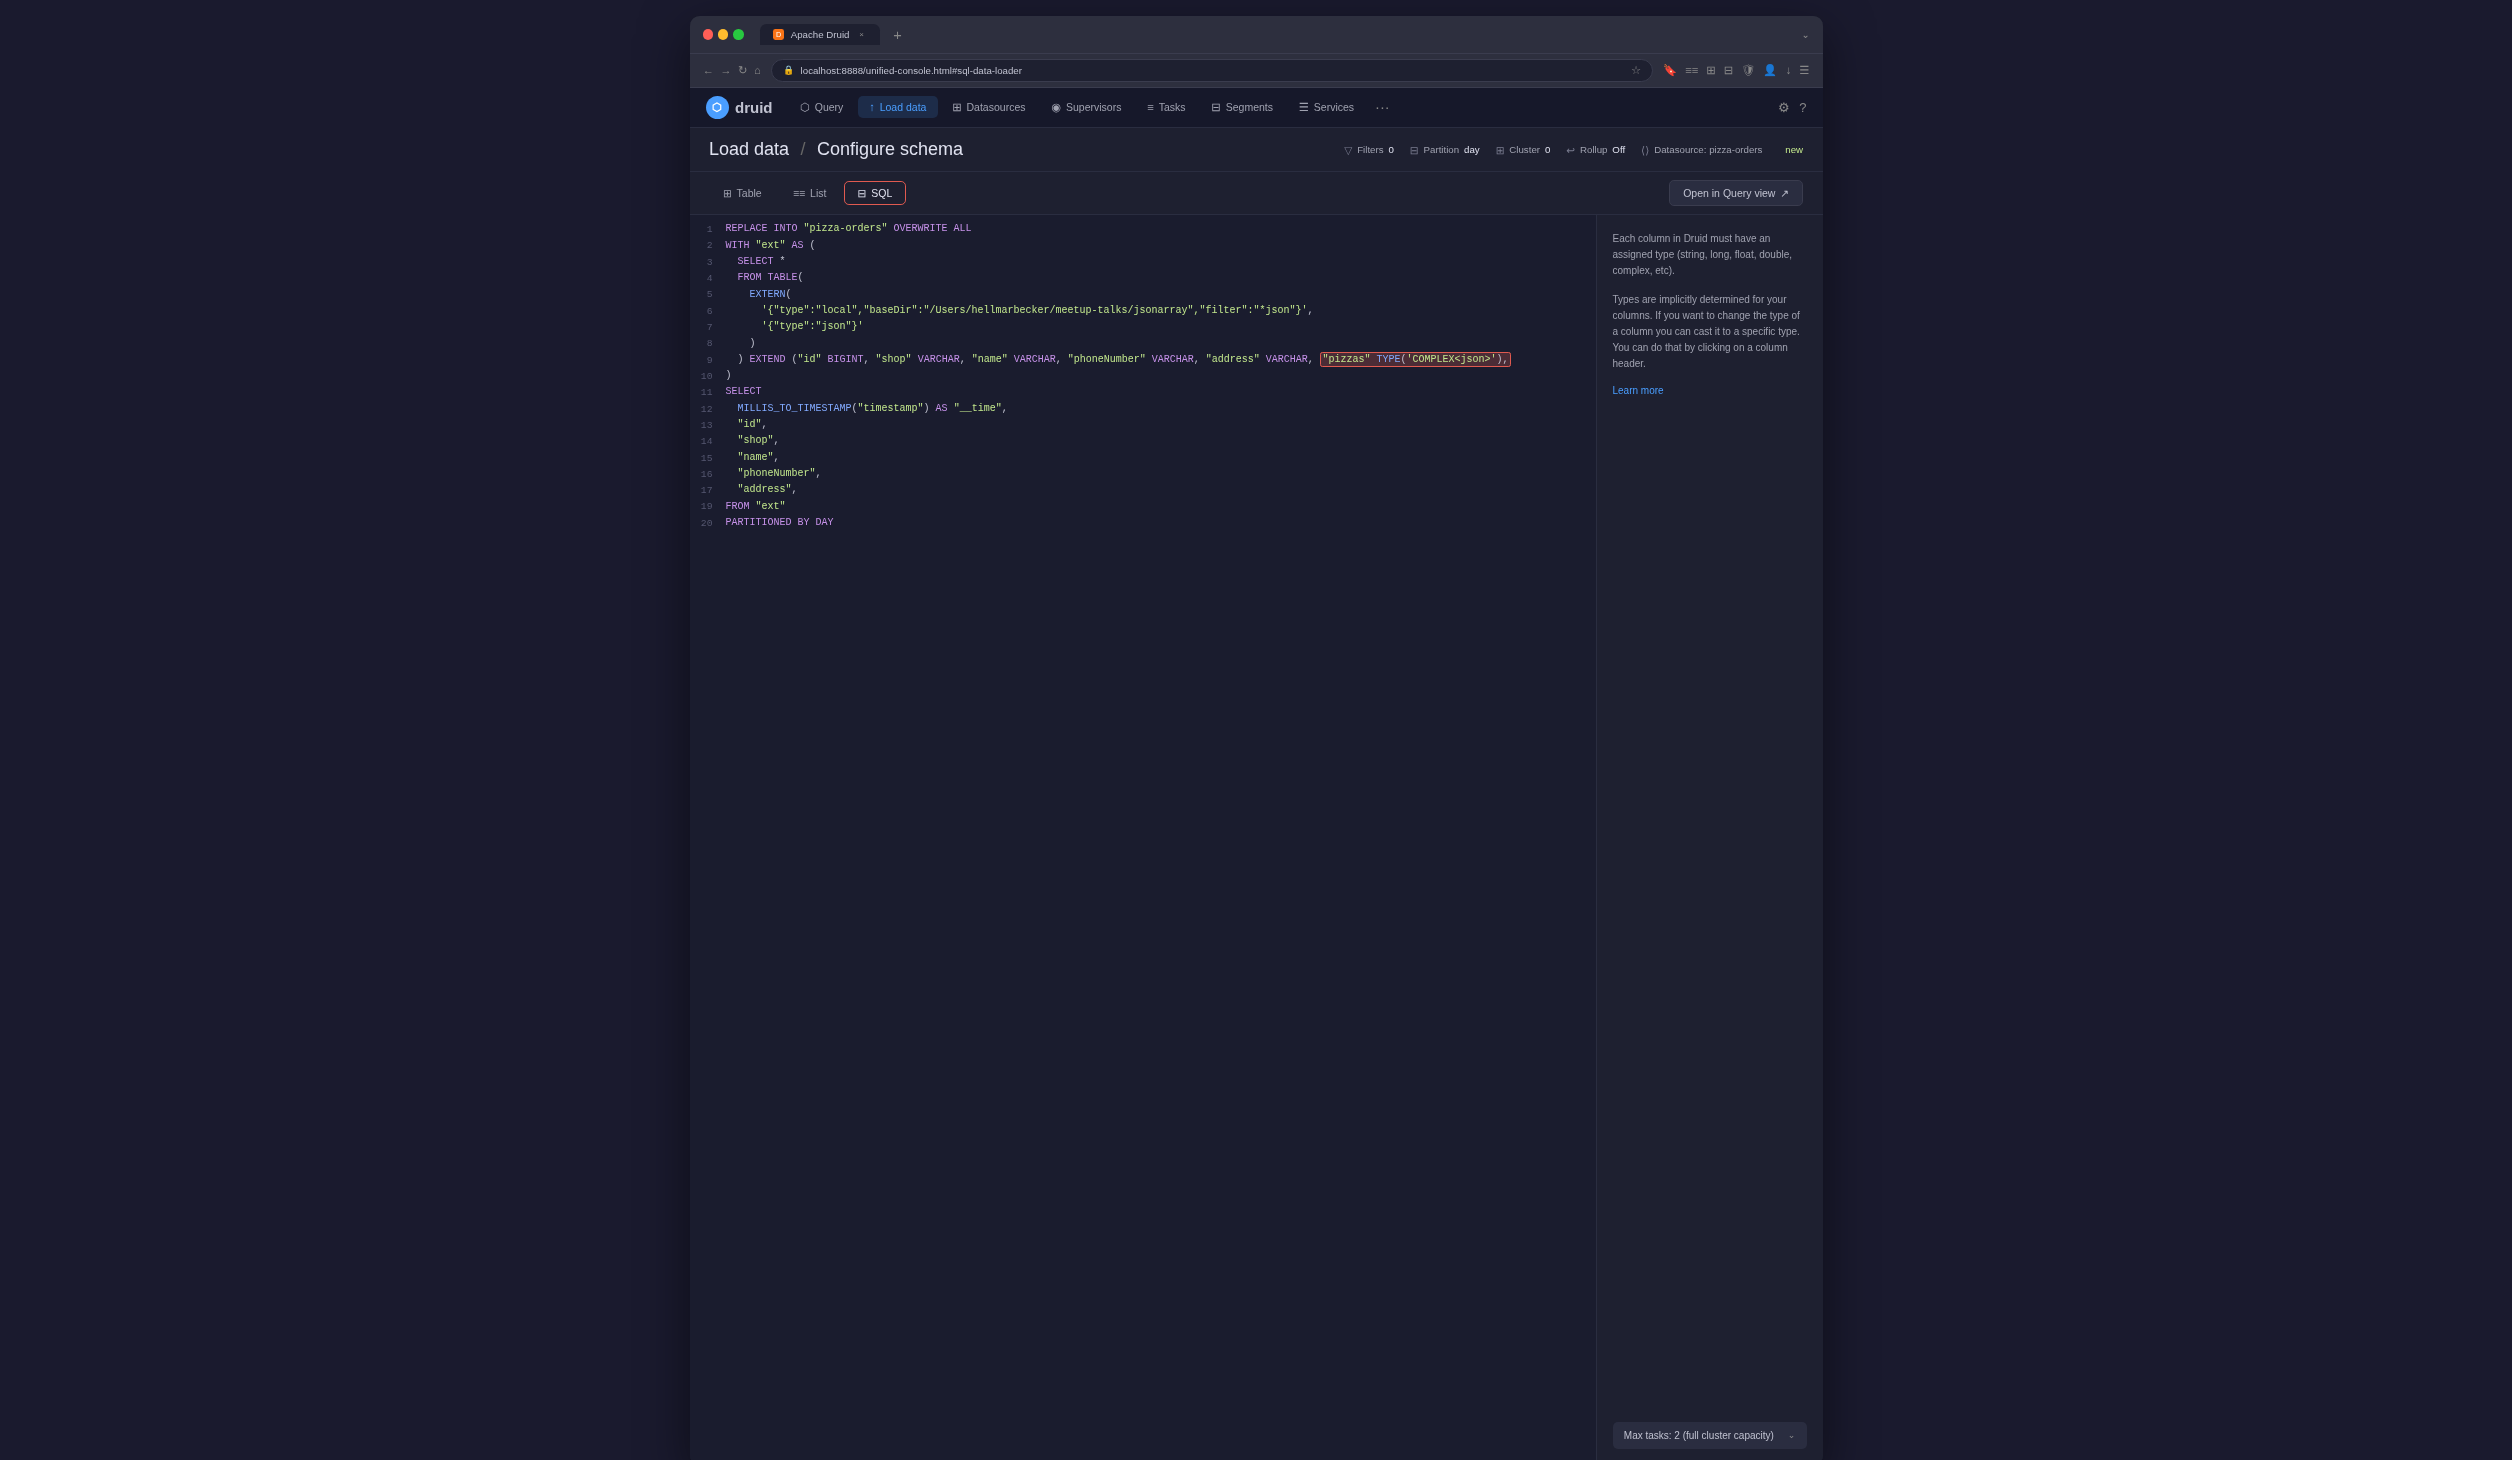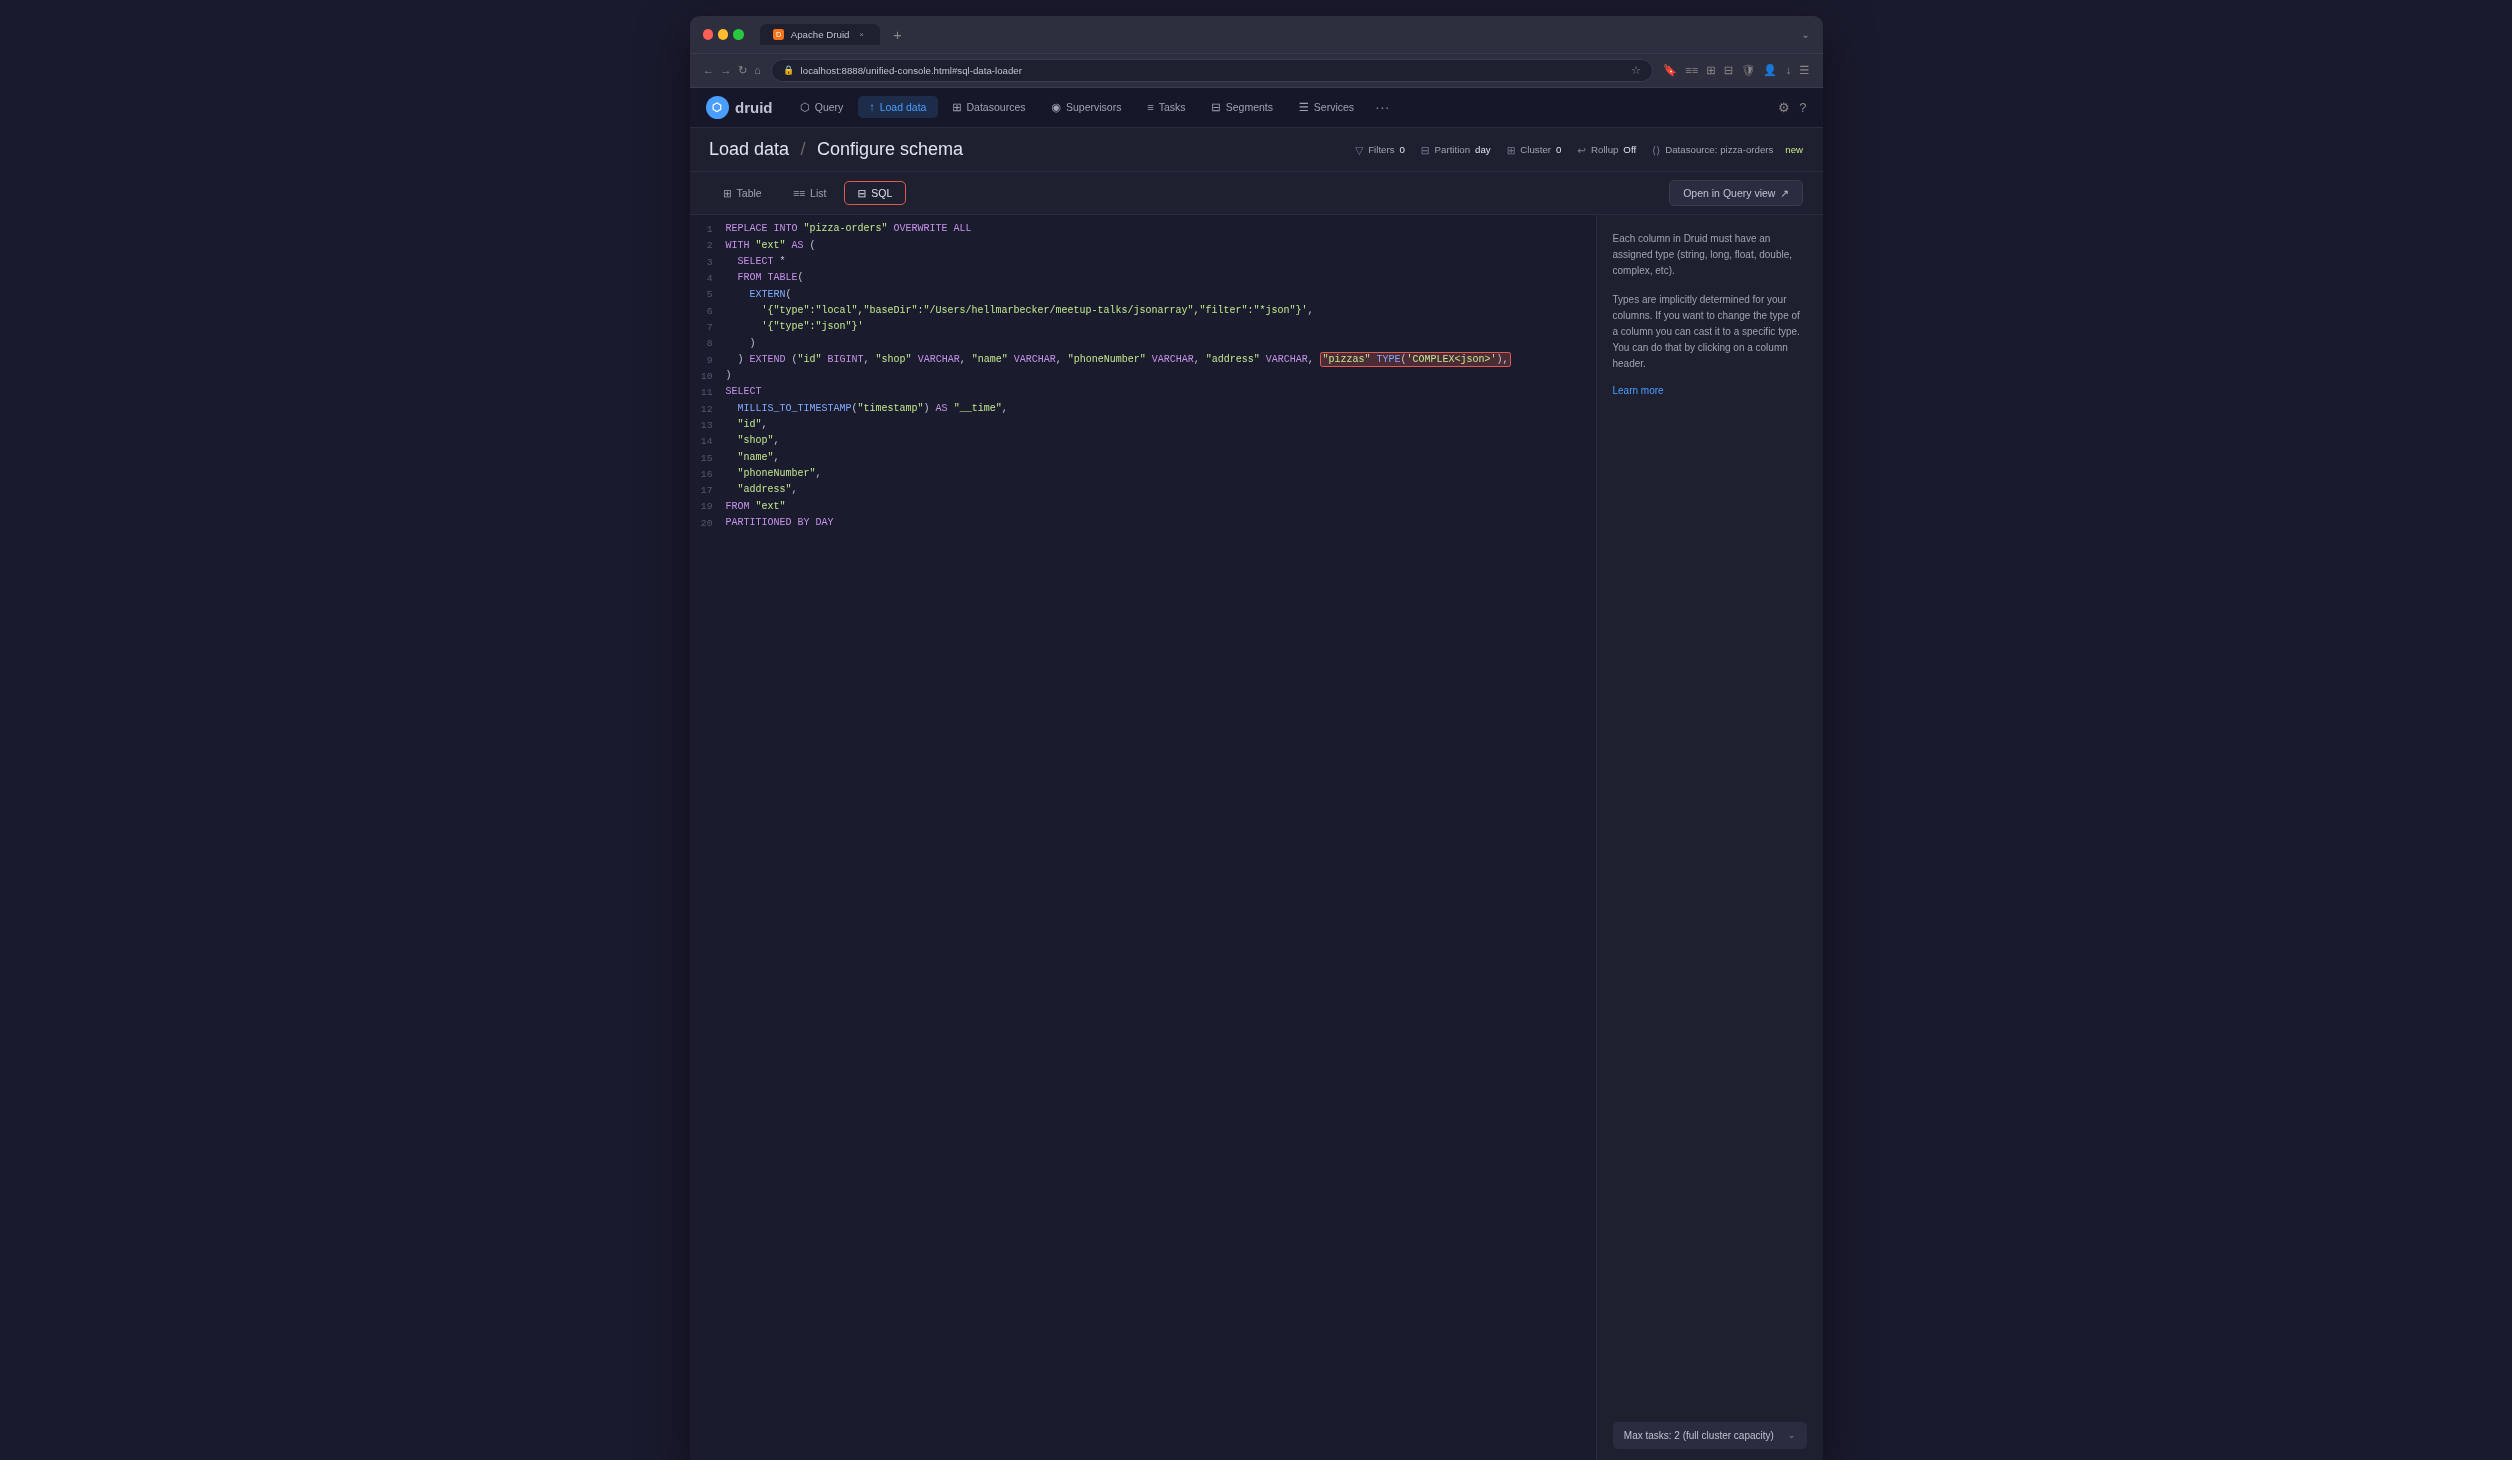--- a/index.html
+++ b/index.html
@@ -532,21 +532,21 @@
           <span class="meta-value">0</span>
         </div>
         <div class="meta-item">
           <span class="meta-icon">↩</span>
           <span class="meta-label">Rollup</span>
           <span class="meta-value">Off</span>
         </div>
         <div class="meta-item">
           <span class="meta-icon">⟨⟩</span>
           <span class="meta-label">Datasource: pizza-orders</span>
-          <span class="meta-value" style="color:#c3e88d; margin-left:7px;">new</span>
+          <span class="meta-value" style="color:#c3e88d; margin-left:18px;">new</span>
         </div>
       </div>
     </div>
 
     <div class="view-tabs">
       <div class="view-tab">
         <span>⊞</span>
         <span>Table</span>
       </div>
       <div class="view-tab">

